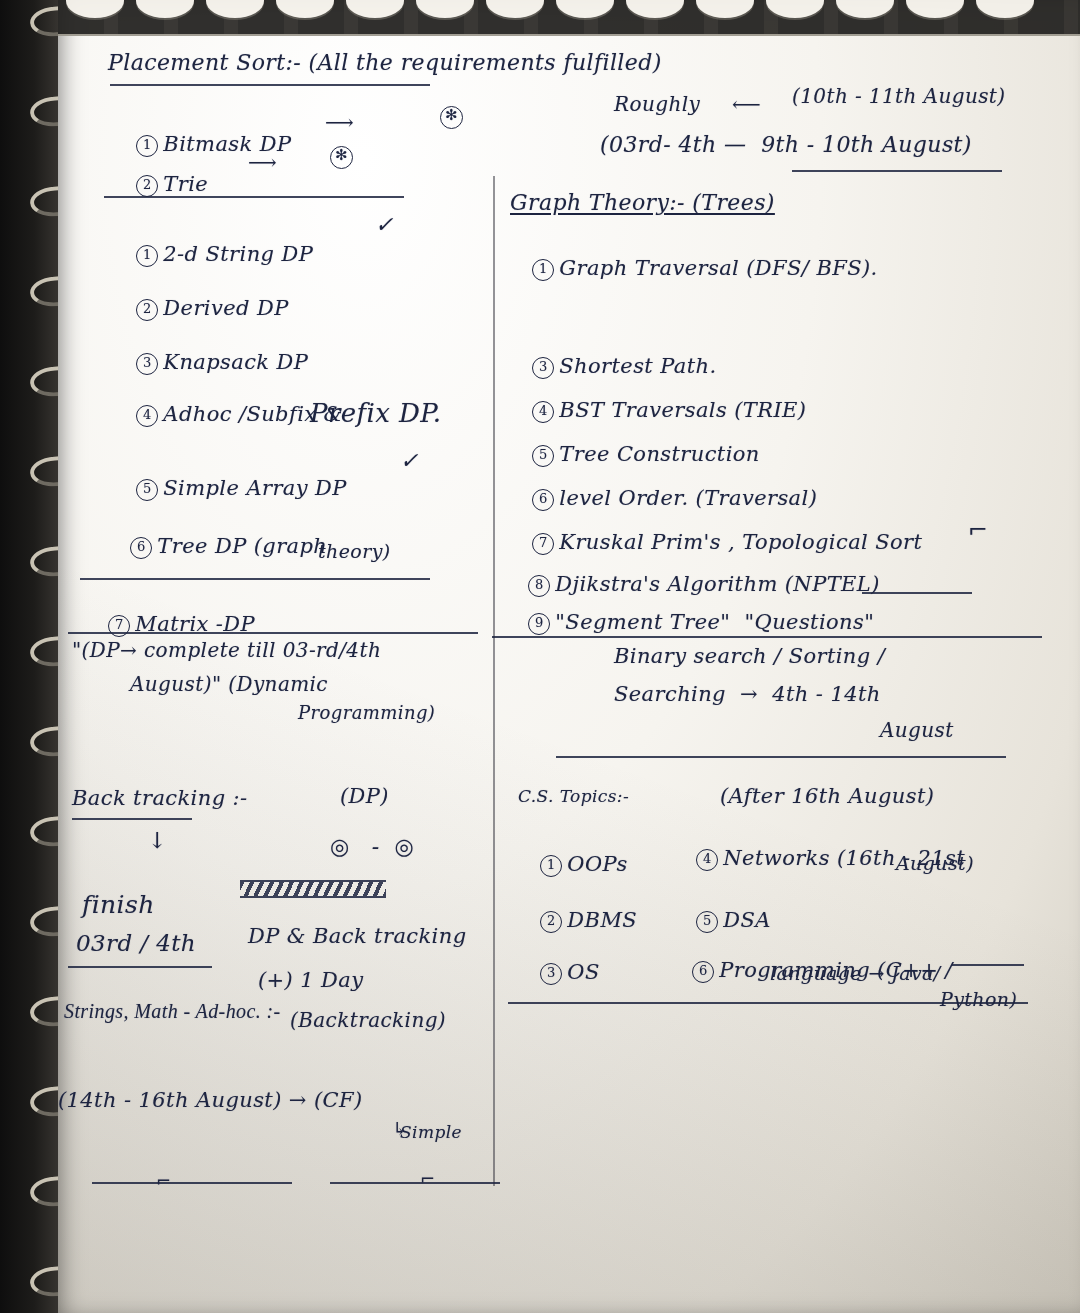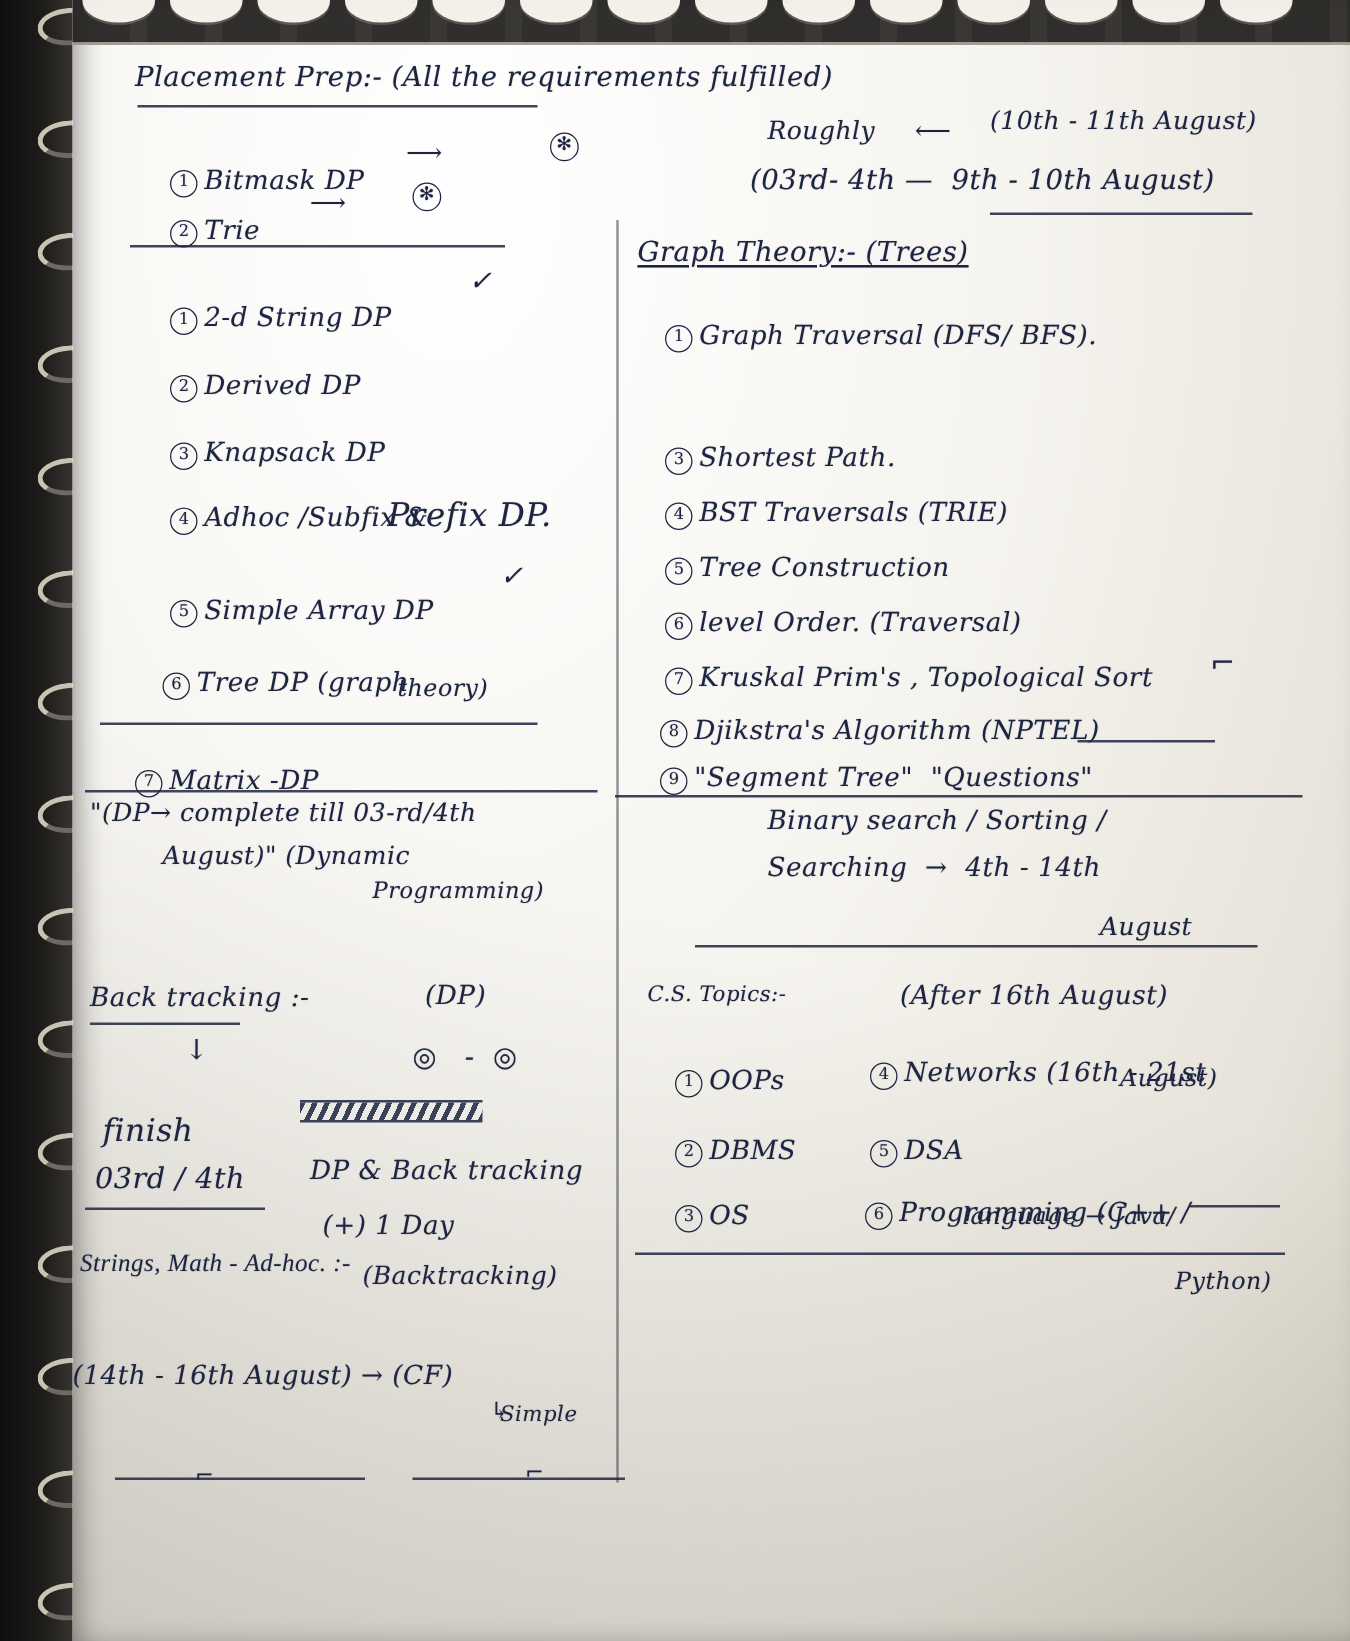--- a/index.html
+++ b/index.html
@@ -171,21 +171,21 @@
     <div class="torn-hole" style="left:568px"></div>
     <div class="torn-hole" style="left:638px"></div>
     <div class="torn-hole" style="left:708px"></div>
     <div class="torn-hole" style="left:778px"></div>
     <div class="torn-hole" style="left:848px"></div>
     <div class="torn-hole" style="left:918px"></div>
   </div>
 
   <div class="vrule"></div>
 
-  <div class="hw" style="left:108px; top:50px; font-size:22px;">Placement Prep:- (All the requirements fulfilled)</div>
+  <div class="hw" style="left:108px; top:50px; font-size:22px;">Placement Sort:- (All the requirements fulfilled)</div>
   <div class="hline" style="left:110px; top:84px; width:320px;"></div>
 
   <div class="hw" style="left:614px; top:92px; font-size:20px;">Roughly</div>
   <div class="hw arrow" style="left:732px; top:92px; font-size:20px;">⟵</div>
   <div class="hw" style="left:792px; top:84px; font-size:20px;">(10th - 11th August)</div>
 
   <div class="hw" style="left:600px; top:132px; font-size:22px;">(03rd- 4th —  9th - 10th August)</div>
   <div class="hline" style="left:792px; top:170px; width:210px;"></div>
 
   <div class="hw" style="left:108px; top:108px; font-size:21px;">
@@ -268,21 +268,21 @@
   <div class="hw" style="left:500px; top:586px; font-size:21px;">
     <span class="num">9</span><span>"Segment Tree"  "Questions"</span>
   </div>
   <div class="hline" style="left:862px; top:592px; width:110px;"></div>
   <div class="hw" style="left:968px; top:516px; font-size:24px;">⌐</div>
 
   <div class="hline" style="left:492px; top:636px; width:550px;"></div>
 
   <div class="hw" style="left:614px; top:644px; font-size:21px;">Binary search / Sorting /</div>
   <div class="hw" style="left:614px; top:682px; font-size:21px;">Searching  →  4th - 14th</div>
-  <div class="hw" style="left:880px; top:718px; font-size:20px;margin-top:11px;">August</div>
+  <div class="hw" style="left:880px; top:718px; font-size:20px;">August</div>
   <div class="hline" style="left:556px; top:756px; width:450px;"></div>
 
   <div class="hw" style="left:72px; top:786px; font-size:21px;">Back tracking :-</div>
   <div class="hline" style="left:72px; top:818px; width:120px;"></div>
   <div class="hw" style="left:340px; top:784px; font-size:21px;">(DP)</div>
   <div class="hw" style="left:148px; top:828px; font-size:22px;">↓</div>
 
   <div class="hw" style="left:82px; top:890px; font-size:25px;">finish</div>
   <div class="hw" style="left:76px; top:930px; font-size:23px;">03rd / 4th</div>
   <div class="hw" style="left:248px; top:924px; font-size:21px;">DP &amp; Back tracking</div>
@@ -314,21 +314,21 @@
   <div class="hw" style="left:896px; top:852px; font-size:19px;">August)</div>
 
   <div class="hw" style="left:668px; top:884px; font-size:21px;">
     <span class="num">5</span><span>DSA</span>
   </div>
 
   <div class="hw" style="left:664px; top:934px; font-size:21px;">
     <span class="num">6</span><span>Programming (C++ /</span>
   </div>
   <div class="hw" style="left:770px; top:962px; font-size:19px;">language → Java/</div>
-  <div class="hw" style="left:940px; top:988px; font-size:19px;margin-top:26px;">Python)</div>
+  <div class="hw" style="left:940px; top:988px; font-size:19px;">Python)</div>
   <div class="hline" style="left:952px; top:964px; width:72px;"></div>
 
   <div class="hline" style="left:508px; top:1002px; width:520px;"></div>
 
   <div class="hw" style="left:64px; top:1000px; font-size:20px;font-family:Liberation Serif, serif;">Strings, Math - Ad-hoc. :-</div>
   <div class="hw" style="left:58px; top:1088px; font-size:21px;">(14th - 16th August) → (CF)</div>
   <div class="hw" style="left:400px; top:1122px; font-size:17px;">Simple</div>
   <div class="hw" style="left:392px; top:1118px; font-size:18px;">↳</div>
 
   <div class="hline" style="left:92px; top:1182px; width:200px;"></div>

